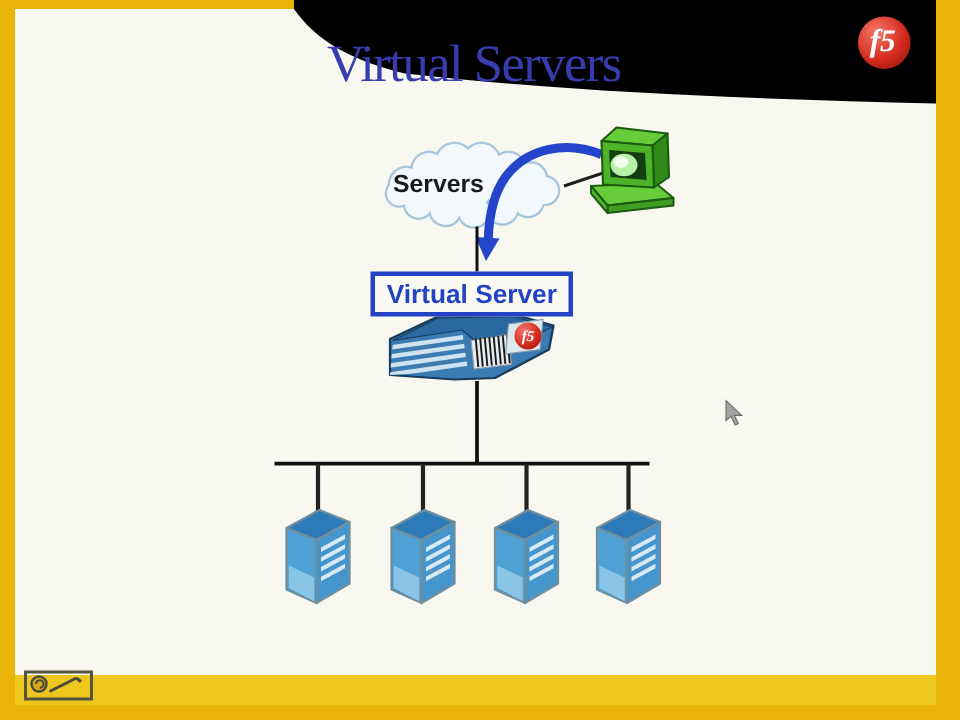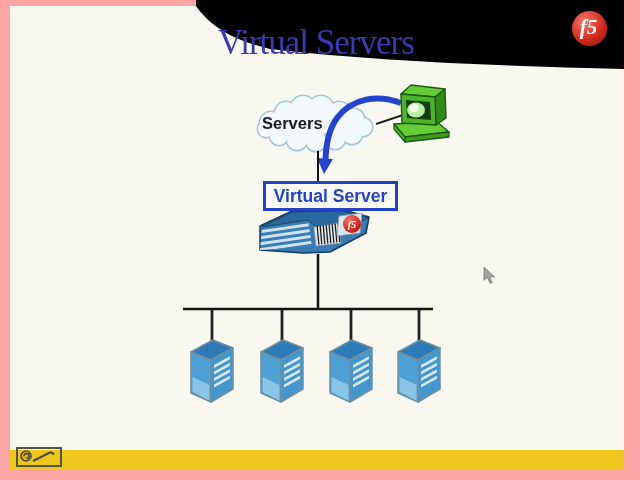--- a/index.html
+++ b/index.html
@@ -1,23 +1,23 @@
 <!DOCTYPE html>
 <html><head>
 <meta charset="utf-8">
 <style>
   html,body{margin:0;padding:0;background:#000;}
-  .stage{position:relative;width:640px;height:480px;background:#fca5a5;overflow:hidden;
+  .stage{position:relative;width:640px;height:480px;background:#eab308;overflow:hidden;
          font-family:"Liberation Sans",sans-serif;}
   .slide{position:absolute;left:10px;top:6px;width:614px;height:464px;background:#f8f7f0;}
   .art{position:absolute;left:0;top:0;}
   .title{position:absolute;left:218px;top:23px;font-family:"Liberation Serif",serif;
          font-size:35px;color:#393cae;white-space:nowrap;letter-spacing:-1px;}
   .internet{position:absolute;left:262px;top:114px;font-size:16.5px;font-weight:bold;color:#1a1a1a;}
-  .vsbox{position:absolute;left:263px;top:181px;width:129px;height:24px;background:#fbfaf4;
+  .vsbox{position:absolute;left:247px;top:181px;width:129px;height:24px;background:#fbfaf4;
          border:3.5px solid #2243c4;display:flex;align-items:center;justify-content:center;}
   .vsbox span{font-size:17.5px;font-weight:bold;color:#2243c4;white-space:nowrap;}
   .f5main{position:absolute;left:572px;top:11px;width:35px;height:35px;border-radius:50%;
           background:radial-gradient(circle at 35% 30%, #f4786a 0%, #d42b1e 55%, #8c130c 100%);
           display:flex;align-items:center;justify-content:center;}
   .f5main span{font-family:"Liberation Serif",serif;font-style:italic;font-weight:bold;
           font-size:21px;color:#fff;transform:translate(-1px,-1px);}
   .f5app{position:absolute;left:343px;top:215px;width:18px;height:18px;border-radius:50%;
           background:radial-gradient(circle at 35% 30%, #f4786a 0%, #d42b1e 55%, #8c130c 100%);
           display:flex;align-items:center;justify-content:center;}

